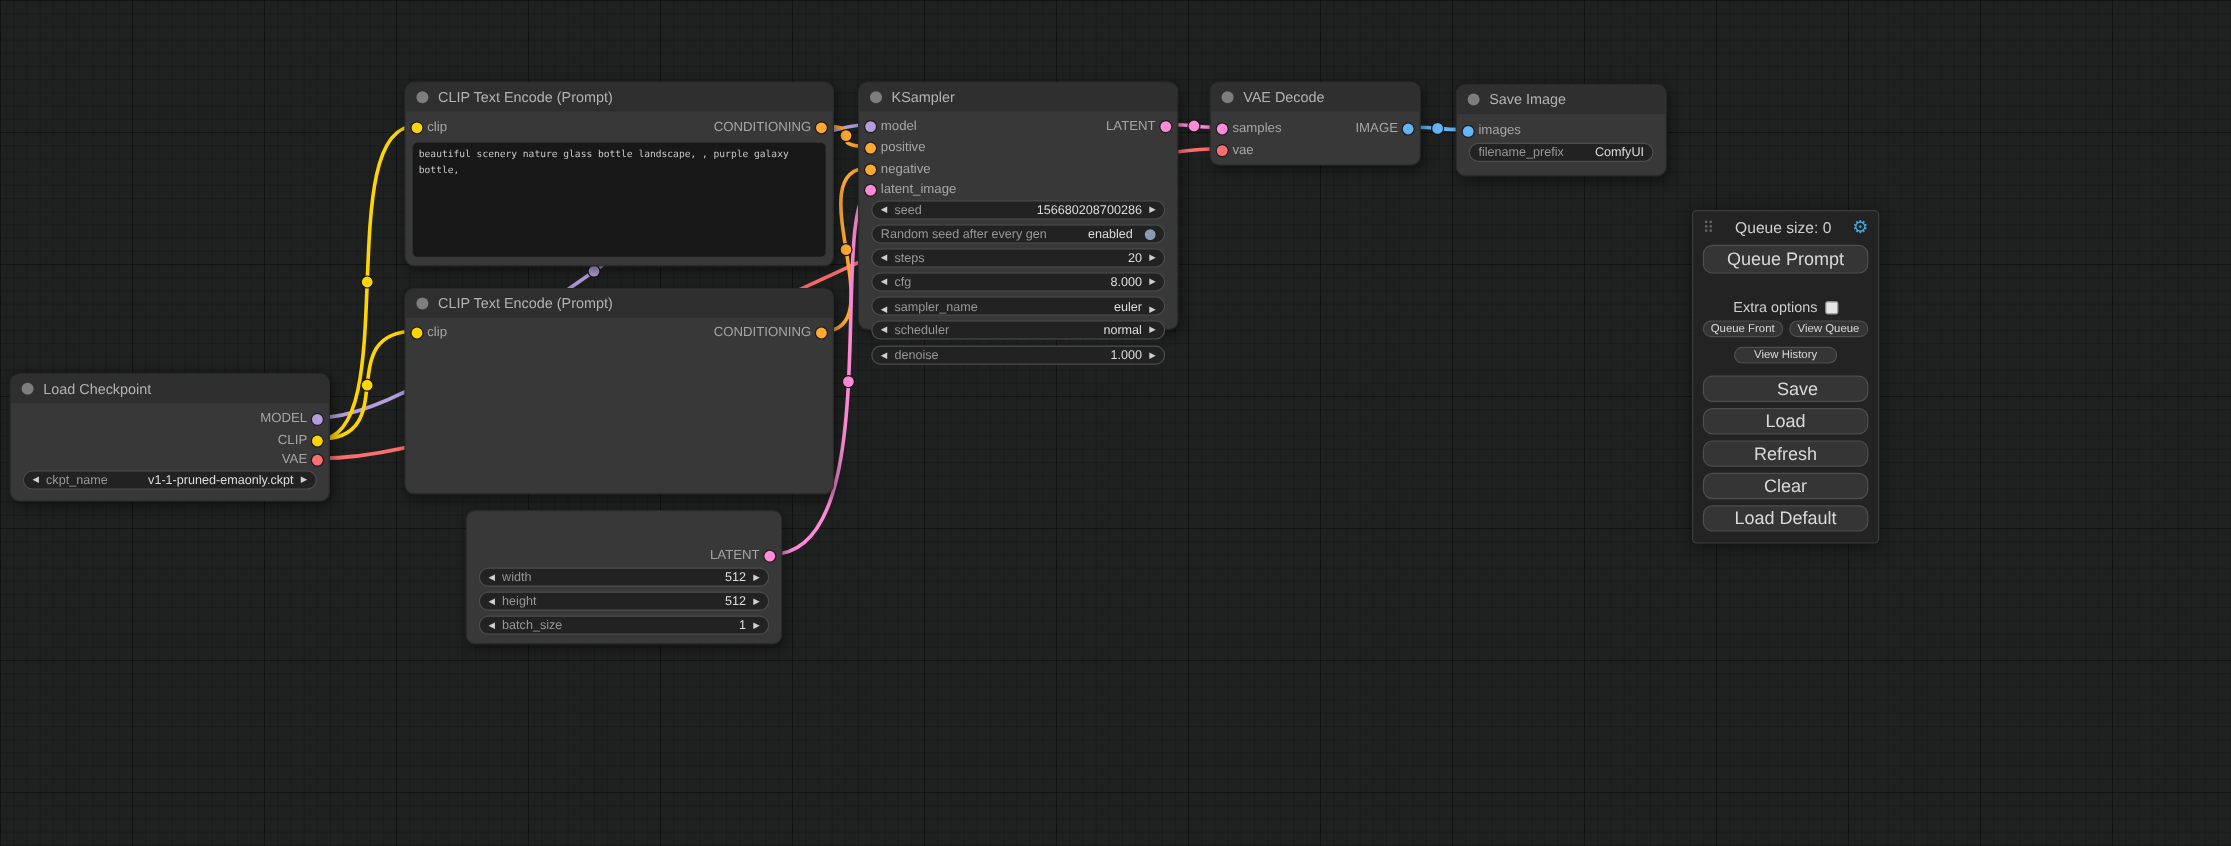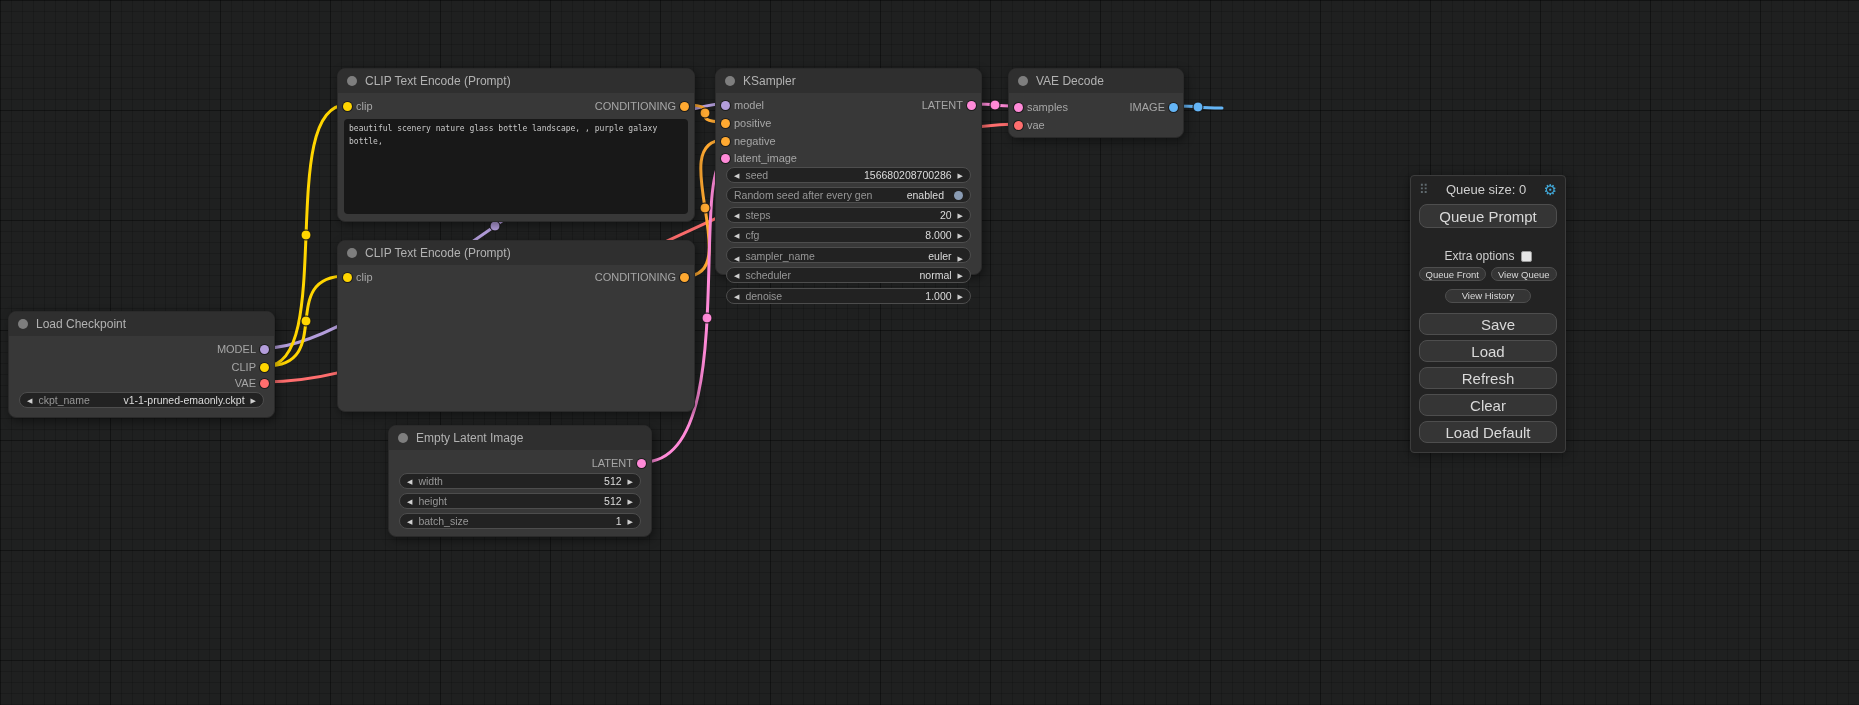--- a/index.html
+++ b/index.html
@@ -138,24 +138,20 @@
       <span class="port" style="background: rgb(255, 213, 0);"></span>
       <span class="label">clip</span>
     </div>
     <div class="slot out" style="top:29px;">
       <span class="label">CONDITIONING</span>
       <span class="port" style="background: rgb(255, 169, 49);"></span>
     </div>
   </div>
 
   <div class="node" style="left:388px;top:425px;width:264px;height:112px;">
-    <div class="titlebar">
-      <span class="title-dot"></span>
-      <span class="title-text">Empty Latent Image</span>
-    </div>
     <div class="slot out" style="top:30px;">
       <span class="label">LATENT</span>
       <span class="port" style="background: rgb(255, 138, 216);"></span>
     </div>
     <div class="widget" style="top:47px;">
       <span class="arrow">◀</span>
       <span class="wlabel">width</span>
       <span class="wvalue">512</span>
       <span class="arrow">▶</span>
     </div>
@@ -253,20 +249,34 @@
     <div class="slot in" style="top:49px;">
       <span class="port" style="background: rgb(255, 110, 110);"></span>
       <span class="label">vae</span>
     </div>
     <div class="slot out" style="top:31px;">
       <span class="label">IMAGE</span>
       <span class="port" style="background: rgb(100, 181, 246);"></span>
     </div>
   </div>
 
+  <div class="node" style="left:1213px;top:70px;width:176px;height:77px;">
+    <div class="titlebar">
+      <span class="title-dot"></span>
+      <span class="title-text">Save Image</span>
+    </div>
+    <div class="slot in" style="top:31px;">
+      <span class="port" style="background: rgb(100, 181, 246);"></span>
+      <span class="label">images</span>
+    </div>
+    <div class="widget" style="top:48px;">
+      <span class="wlabel">filename_prefix</span>
+      <span class="wvalue">ComfyUI</span>
+    </div>
+  </div>
 
   <div class="menu">
     <div class="menu-header">
       <span class="drag-handle">⠿</span>
       <span>Queue size: 0</span>
       <span class="gear" style="color: rgb(65, 168, 216);">⚙</span>
     </div>
     <button class="btn big">Queue Prompt</button>
     <div class="extra-row">
       <span>Extra options</span>

